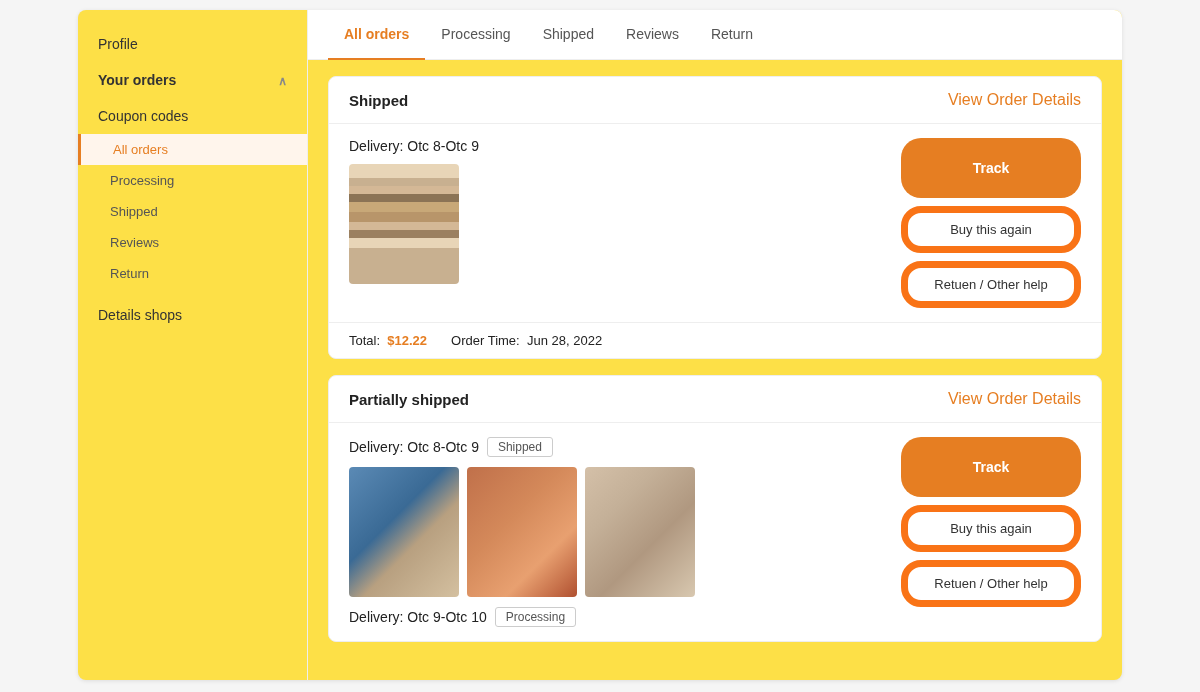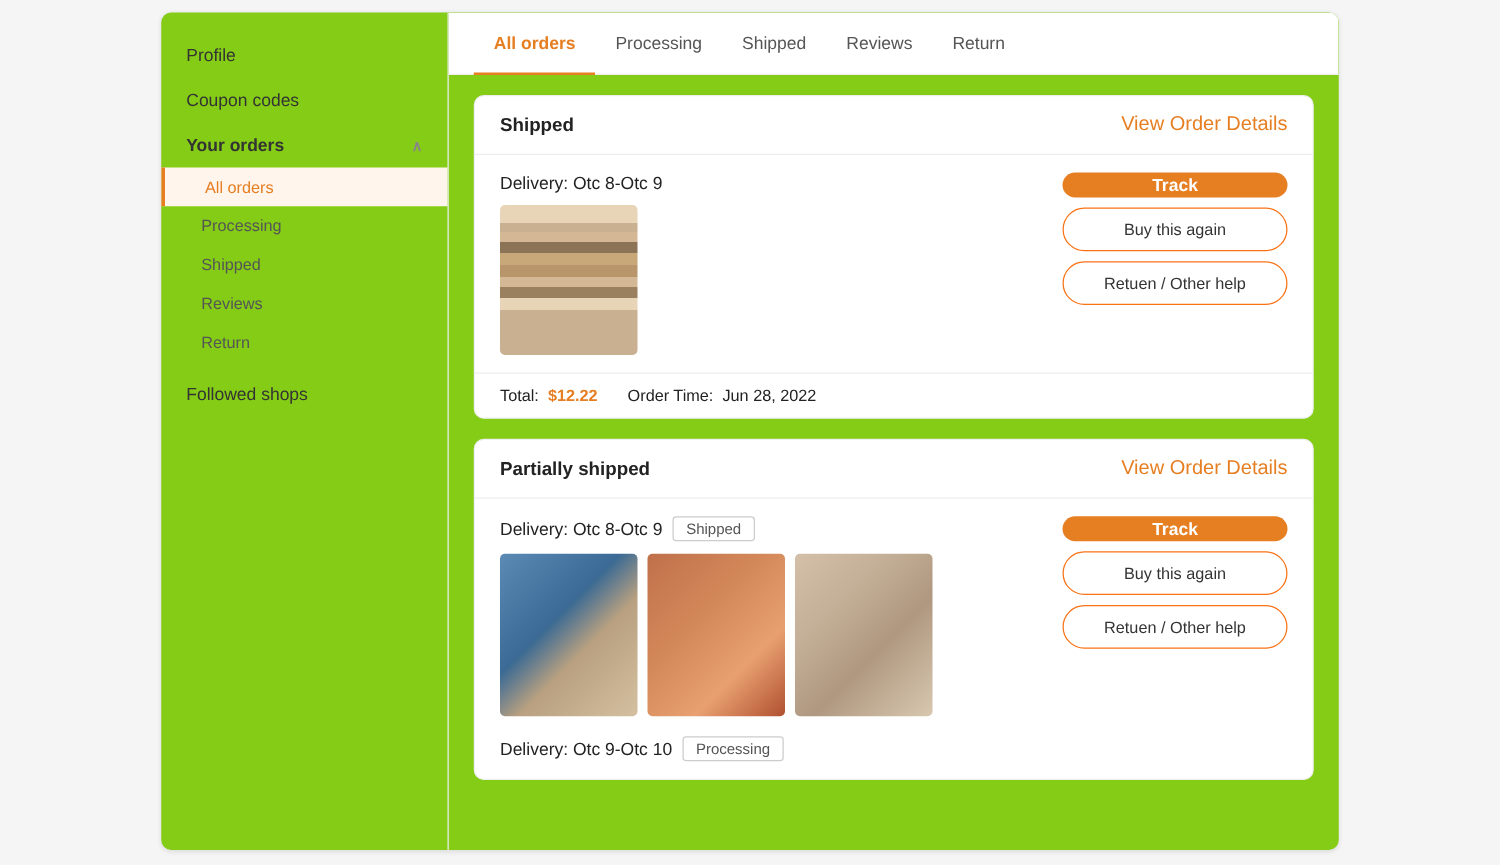--- a/index.html
+++ b/index.html
@@ -7,23 +7,23 @@
       font-family: -apple-system, BlinkMacSystemFont, 'Segoe UI', Arial, sans-serif;
       background: #f5f5f5;
       display: flex;
       justify-content: center;
       align-items: flex-start;
       min-height: 692px;
       padding: 10px;
     }
     .page-wrapper {
       display: flex;
-      width: 942px;
+      width: 1044px;
       min-height: 670px;
-      background: #84cc16;
+      background: #fde047;
       border-radius: 8px;
       overflow: hidden;
       box-shadow: 0 1px 4px rgba(0,0,0,0.1);
     }
     
     .sidebar {
       width: 230px;
       flex-shrink: 0;
       padding: 16px 0;
       border-right: 1px solid #eee;
@@ -148,30 +148,30 @@
       flex-direction: column;
       gap: 8px;
       align-items: stretch;
       min-width: 180px;
     }
     .btn-track {
       background: #e67e22;
       color: #fff;
       border: none;
       border-radius: 20px;
-      padding: 2px 20px;
+      padding: 22px 20px;
       font-size: 14px;
       font-weight: 600;
       cursor: pointer;
       text-align: center;
     }
     .btn-secondary {
       background: #fff;
       color: #333;
-      border: 1px solid #f97316;
+      border: 7px solid #f97316;
       border-radius: 20px;
       padding: 9px 20px;
       font-size: 13px;
       cursor: pointer;
       text-align: center;
     }
     .order-footer {
       padding: 10px 20px;
       border-top: 1px solid #eee;
       display: flex;
@@ -211,43 +211,42 @@
     }
     .img-orange {
       width: 110px; height: 130px; border-radius: 4px;
       background: linear-gradient(135deg, #c0704a 0%, #d4895a 40%, #e8a070 70%, #b05030 100%);
     }
     .img-beige {
       width: 110px; height: 130px; border-radius: 4px;
       background: linear-gradient(135deg, #d4c0a8 0%, #c4b098 30%, #b09880 60%, #d8c8b0 100%);
     }
     .second-delivery-row {
-      margin-top: 16px;
       display: flex;
       align-items: center;
     }
   </style>
 </head>
 <body>
 
 <div class="page-wrapper">
 
   <div class="sidebar">
     <div class="sidebar-item">Profile</div>
-    <div class="sidebar-item">Coupon codes</div>
     <div class="sidebar-item section-header">
       <span>Your orders</span>
       <span class="chevron-up"></span>
     </div>
+    <div class="sidebar-item">Coupon codes</div>
     <div class="sidebar-sub-item active">All orders</div>
     <div class="sidebar-sub-item">Processing</div>
     <div class="sidebar-sub-item">Shipped</div>
     <div class="sidebar-sub-item">Reviews</div>
     <div class="sidebar-sub-item">Return</div>
-    <div class="sidebar-item" style="margin-top:8px;">Followed shops</div>
+    <div class="sidebar-item" style="margin-top:8px;">Details shops</div>
   </div>
 
   <div class="main-content">
 
     <div class="tabs-bar">
       <div class="tab-item active">All orders</div>
       <div class="tab-item">Processing</div>
       <div class="tab-item">Shipped</div>
       <div class="tab-item">Reviews</div>
       <div class="tab-item">Return</div>

